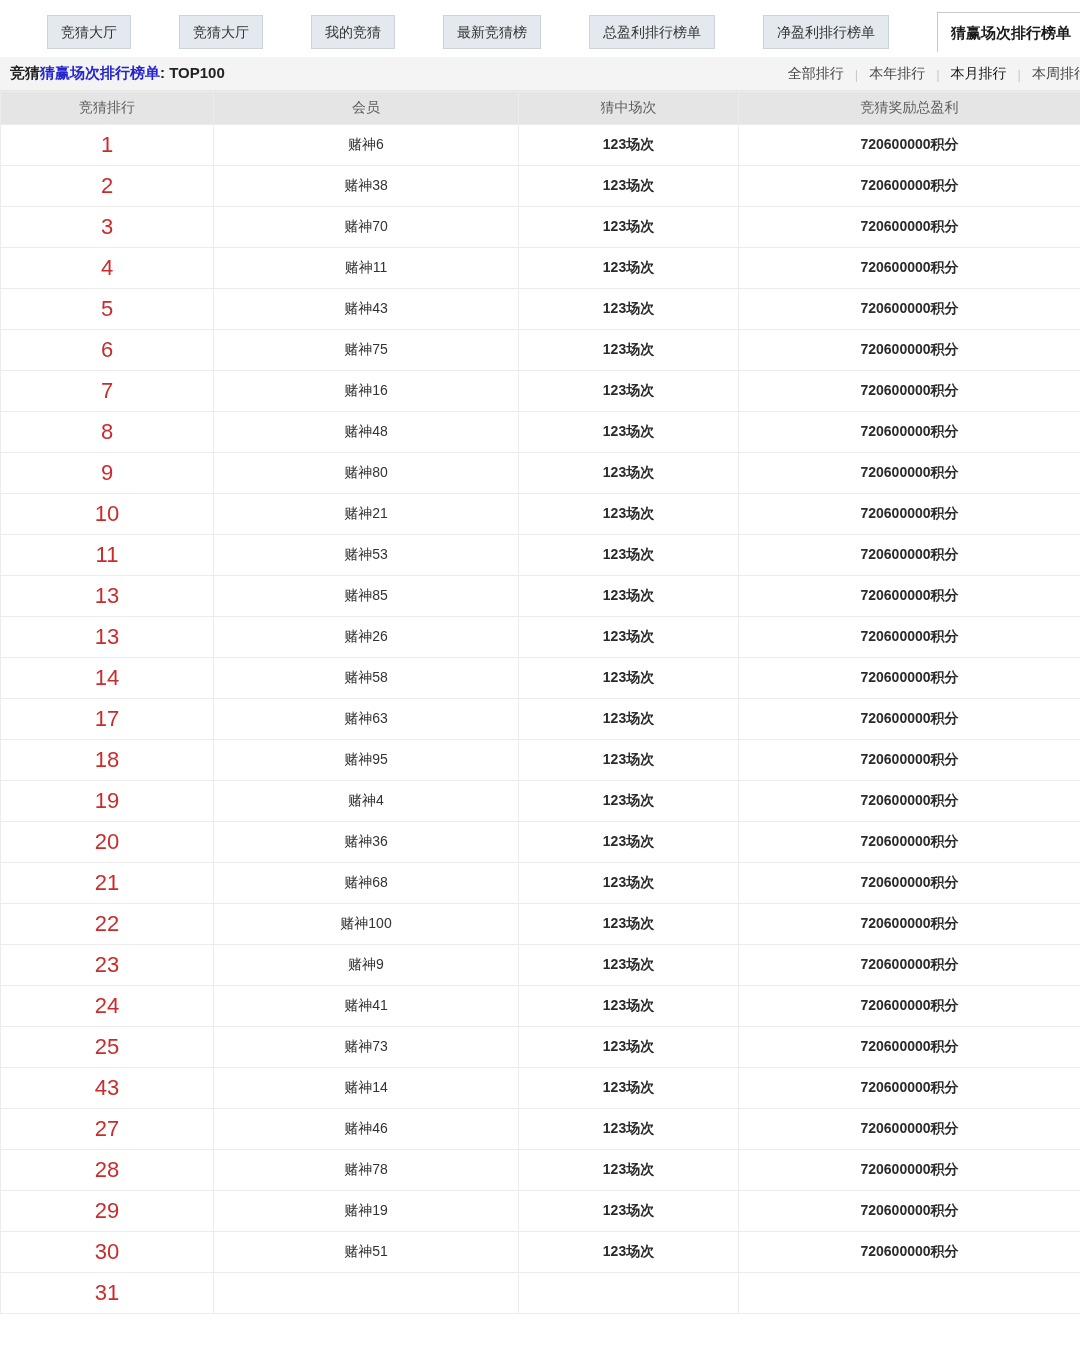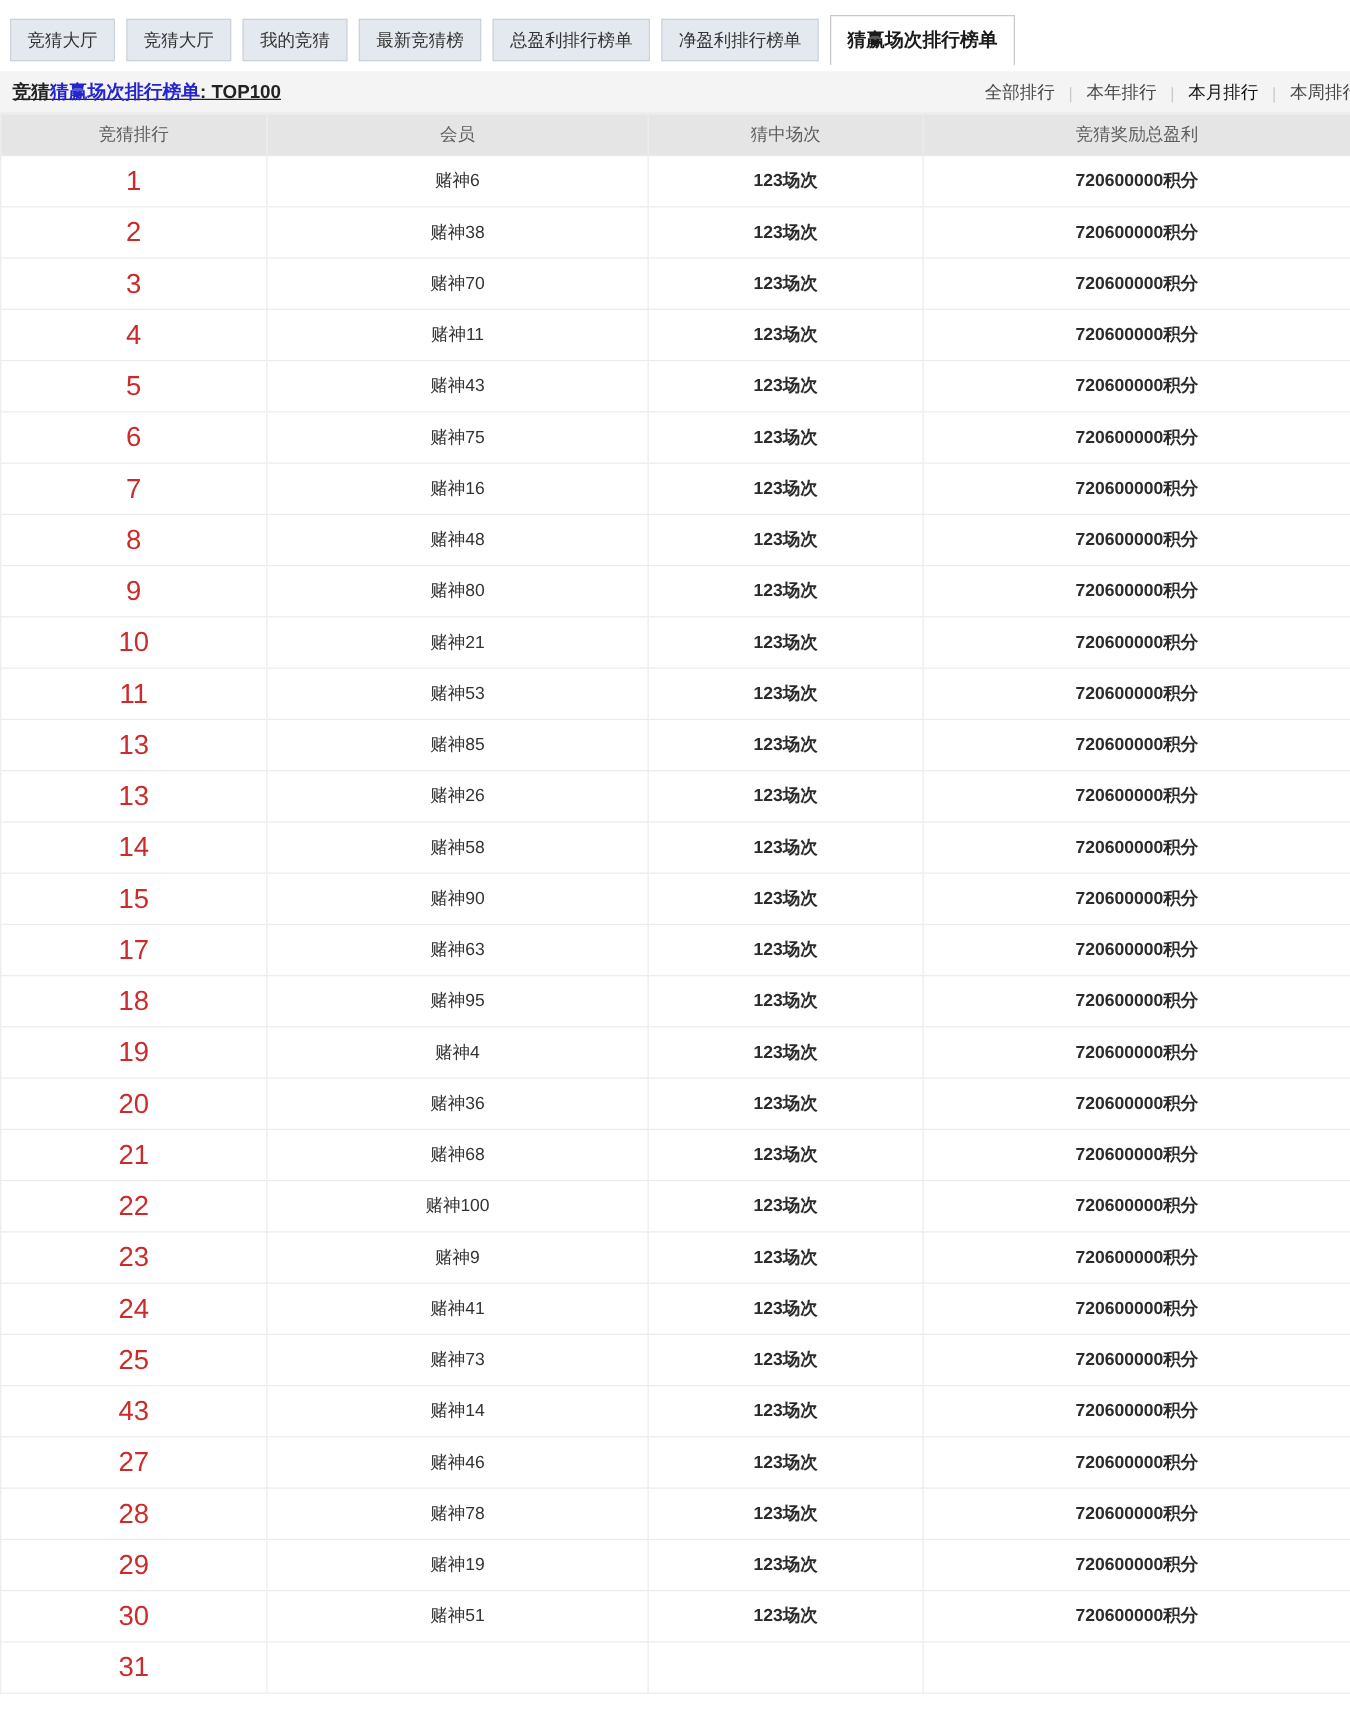--- a/index.html
+++ b/index.html
@@ -3,31 +3,31 @@
 <meta charset="utf-8">
 <style>
   * { margin:0; padding:0; box-sizing:border-box; }
   html,body { width:1080px; height:1372px; overflow:hidden; background:#fff;
     font-family:"Liberation Sans","DejaVu Sans",sans-serif; }
 
   
   .tabbar { padding:12px 0 0 8px; display:flex; align-items:center; height:52px; }
   .tab { height:34px; line-height:32px; padding:0 13px; margin-right:9px;
     background:#e3e9ee; border:1px solid #ccd4db; font-size:14px; color:#333;
-    white-space:nowrap; cursor:pointer; }
+    white-space:nowrap; cursor:pointer;margin-left:39px; }
   .tab.active { height:40px; line-height:39px; background:#fff;
     border:1px solid #c8c8c8; border-bottom:none; font-weight:bold;
     font-size:15px; color:#1b1b1b; }
 
   
   .filterbar { margin-top:5px; height:34px; background:#f4f4f4;
     border-bottom:1px solid #e9e7e4; position:relative; display:flex;
     align-items:center; }
   .bar-title { padding-left:10px; font-size:15px; font-weight:bold; color:#222;
-    white-space:nowrap;text-decoration:underline; }
+    white-space:nowrap; }
   .bar-title .hl { color:#2525cf; }
   .filters { position:absolute; right:-8px; top:0; height:34px; display:flex;
     align-items:center; white-space:nowrap; font-size:14px; color:#474747; }
   .filter { cursor:pointer; }
   .filter.active { font-weight:normal; color:#111; }
   .fsep { color:#c9c9c9; margin:0 11px; font-size:13px; }
 
   
   table.ranking { width:1080px; border-collapse:collapse; table-layout:fixed; }
   .ranking th { height:33px; font-size:14px; font-weight:normal; color:#5d5d5d;
@@ -160,26 +160,20 @@
         <td class="bold">123场次</td>
         <td class="bold">720600000积分</td>
       </tr>
       <tr>
         <td class="rank">14</td>
         <td>赌神58</td>
         <td class="bold">123场次</td>
         <td class="bold">720600000积分</td>
       </tr>
       <tr>
-        <td class="rank">15</td>
-        <td>赌神90</td>
-        <td class="bold">123场次</td>
-        <td class="bold">720600000积分</td>
-      </tr>
-      <tr>
         <td class="rank">17</td>
         <td>赌神63</td>
         <td class="bold">123场次</td>
         <td class="bold">720600000积分</td>
       </tr>
       <tr>
         <td class="rank">18</td>
         <td>赌神95</td>
         <td class="bold">123场次</td>
         <td class="bold">720600000积分</td>

